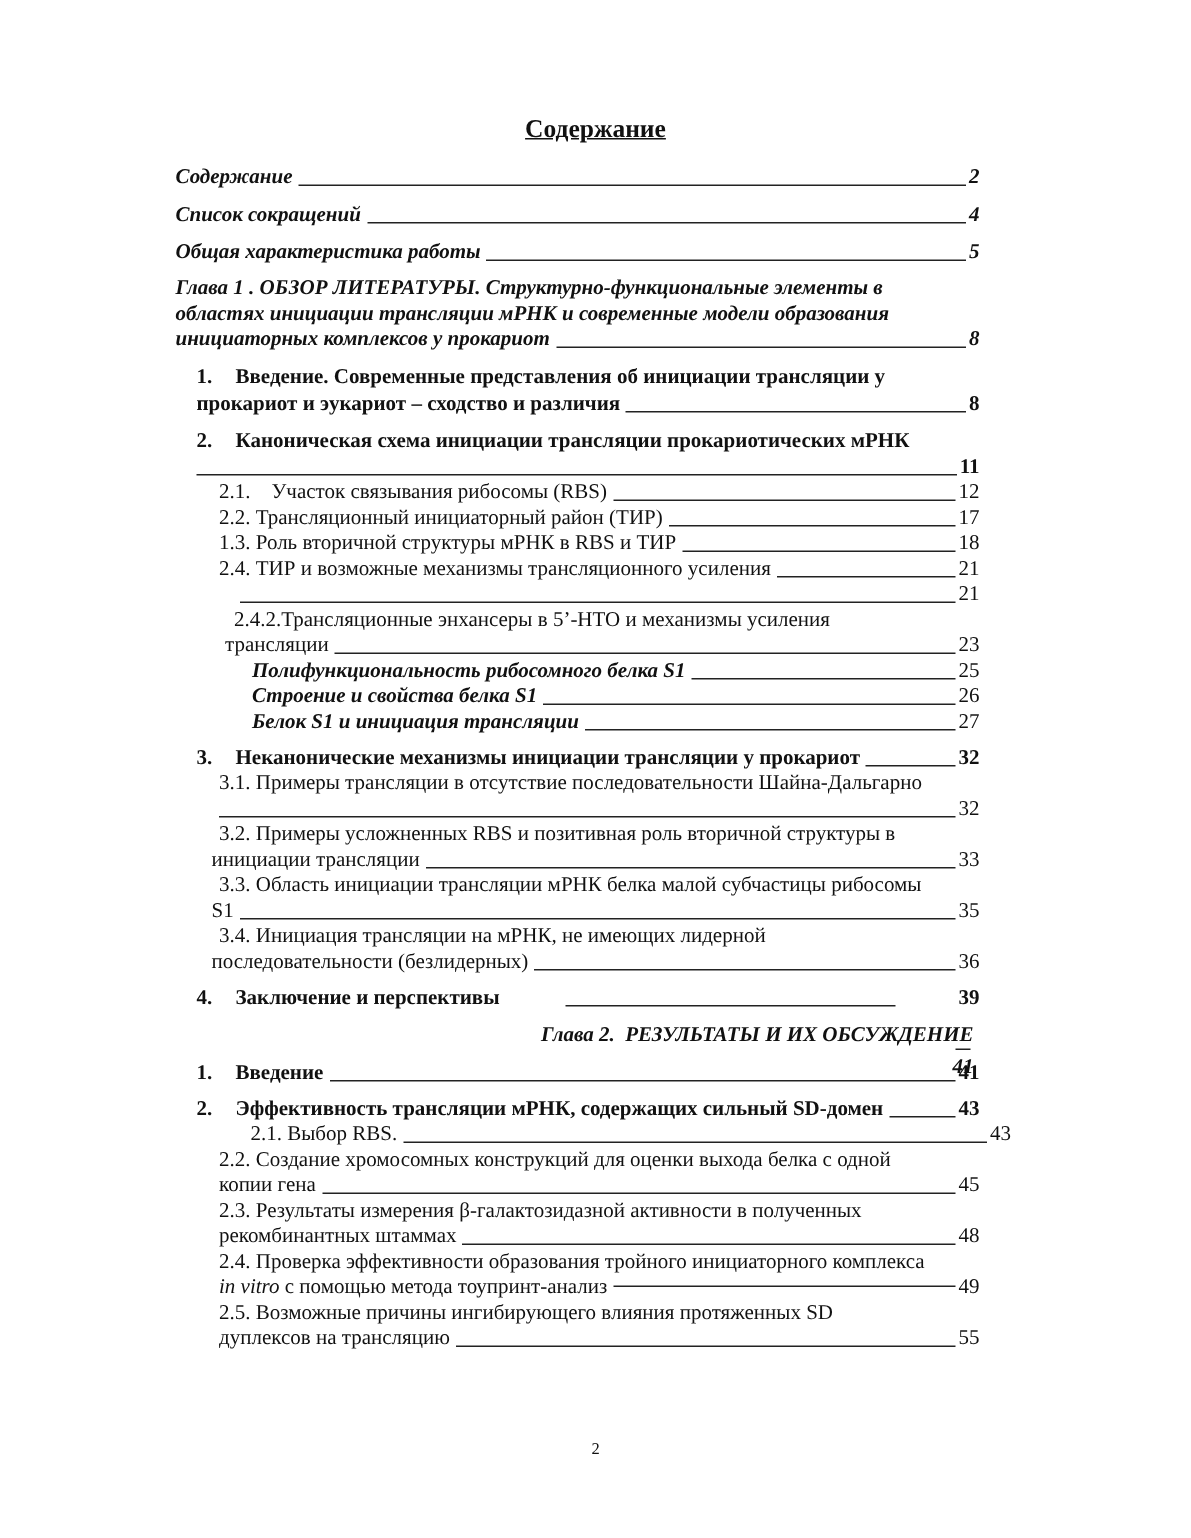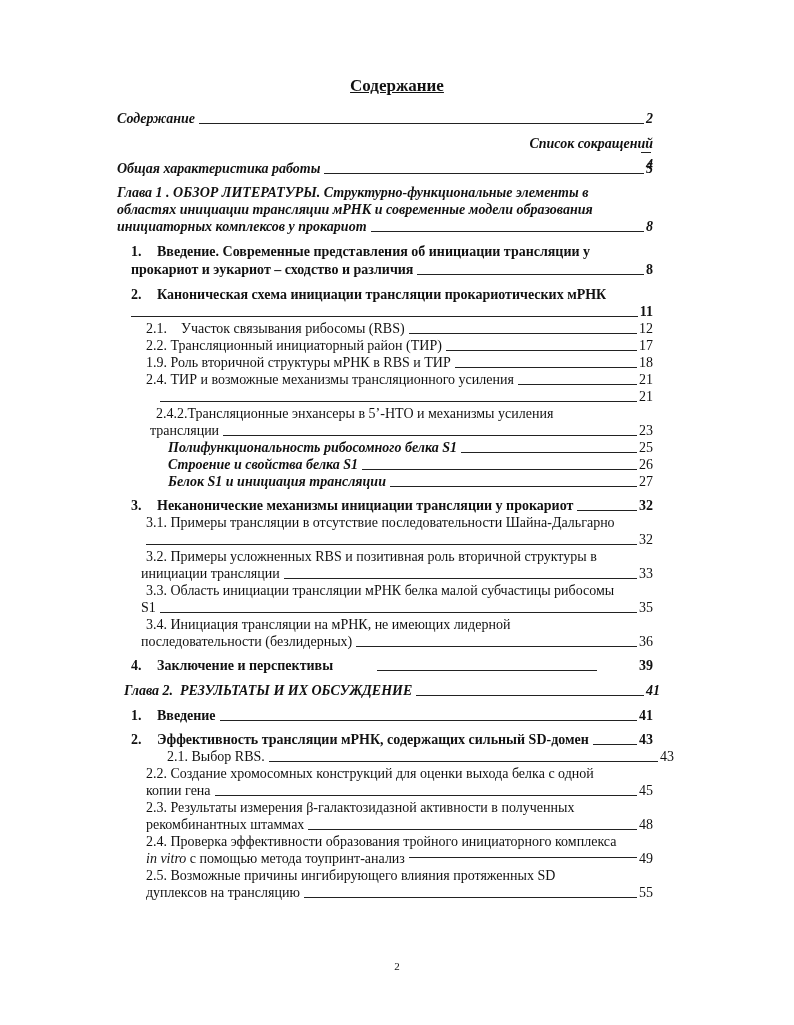--- a/index.html
+++ b/index.html
@@ -20,21 +20,21 @@
 </head>
 <body>
 
 <div class="title">Содержание</div>
 
 <div class="row bi" style="top:110px;left:117px;width:536px;">
   <span class="lbl">Содержание</span>
     <span class="fill"></span>
     <span class="pg">2</span>
 </div>
-<div class="row bi" style="top:135px;left:117px;width:536px;flex-direction:column;">
+<div class="row bi" style="top:135px;left:117px;width:536px;">
   <span class="lbl">Список сокращений</span>
     <span class="fill"></span>
     <span class="pg">4</span>
 </div>
 <div class="row bi" style="top:160px;left:117px;width:536px;">
   <span class="lbl">Общая характеристика работы</span>
     <span class="fill"></span>
     <span class="pg">5</span>
 </div>
 
@@ -68,21 +68,21 @@
   <span class="lbl" style="white-space:pre">2.1.    Участок связывания рибосомы (RBS)</span>
     <span class="fill"></span>
     <span class="pg">12</span>
 </div>
 <div class="row" style="top:337px;left:146px;width:507px;">
   <span class="lbl">2.2. Трансляционный инициаторный район (ТИР)</span>
     <span class="fill"></span>
     <span class="pg">17</span>
 </div>
 <div class="row" style="top:354px;left:146px;width:507px;">
-  <span class="lbl">1.9. Роль вторичной структуры мРНК в RBS и ТИР</span>
+  <span class="lbl">1.3. Роль вторичной структуры мРНК в RBS и ТИР</span>
     <span class="fill"></span>
     <span class="pg">18</span>
 </div>
 <div class="row" style="top:371px;left:146px;width:507px;">
   <span class="lbl">2.4. ТИР и возможные механизмы трансляционного усиления</span>
     <span class="fill"></span>
     <span class="pg">21</span>
 </div>
 <div class="row" style="top:388px;left:156px;width:497px;">
     <span class="fill"></span>
@@ -139,21 +139,21 @@
     <span class="fill"></span>
     <span class="pg">36</span>
 </div>
 
 <div class="row b" style="top:657px;left:131px;width:522px;gap:40px;">
   <span class="lbl"><span class="num">4.</span><span>Заключение и перспективы</span></span>
     <span class="fill"></span>
     <span class="pg">39</span>
 </div>
 
-<div class="row bi" style="top:682px;left:124px;width:536px;">
+<div class="row bi" style="top:682px;left:113px;width:536px;flex-direction:column;">
   <span class="lbl" style="white-space:pre">Глава 2.  РЕЗУЛЬТАТЫ И ИХ ОБСУЖДЕНИЕ</span>
     <span class="fill"></span>
     <span class="pg">41</span>
 </div>
 <div class="row b" style="top:707px;left:131px;width:522px;">
   <span class="lbl"><span class="num">1.</span><span>Введение</span></span>
     <span class="fill"></span>
     <span class="pg">41</span>
 </div>
 <div class="row b" style="top:731px;left:131px;width:522px;">

